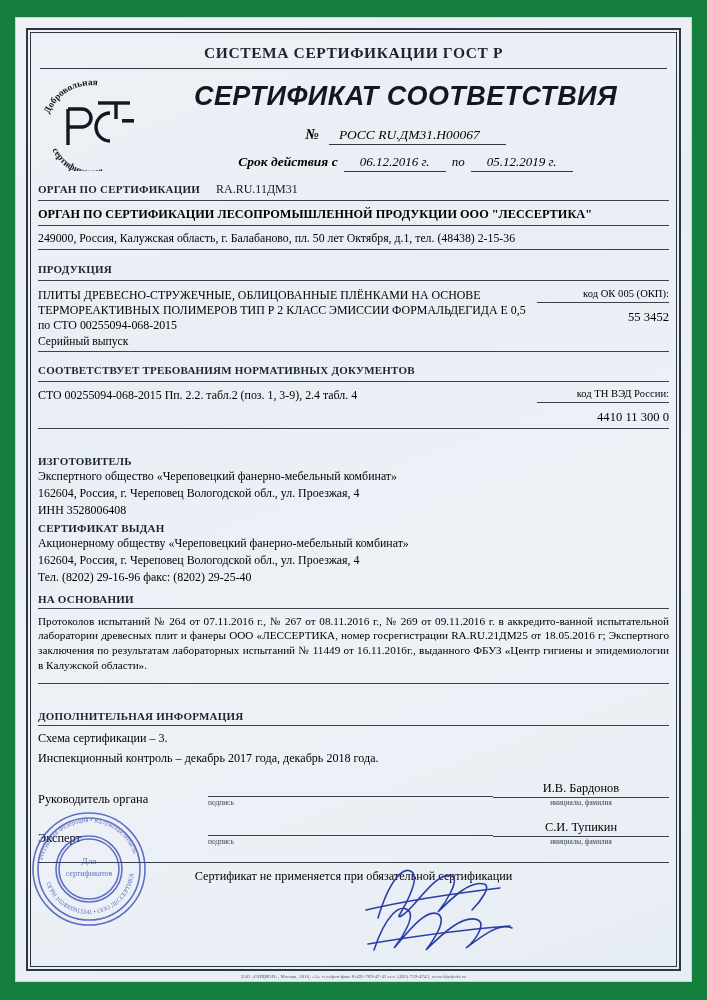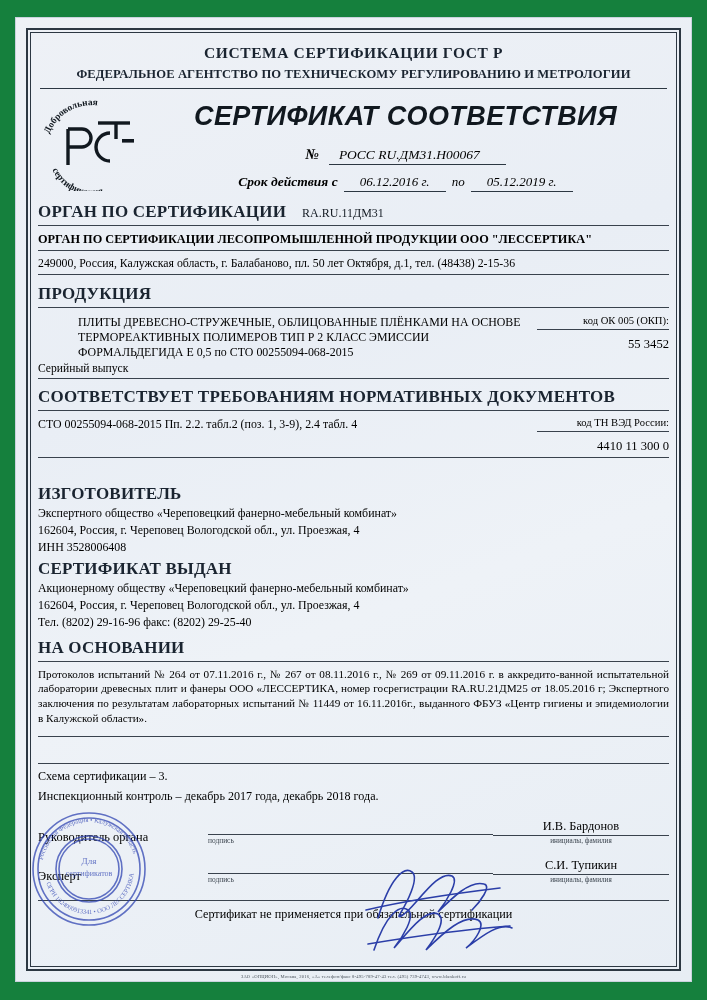--- a/index.html
+++ b/index.html
@@ -133,21 +133,21 @@
     font-size: 15px;
   }
   .blank-num .hash { font-weight: bold; }
   .blank-num .digits {
     font-family: "Liberation Mono", monospace;
     letter-spacing: 1.6px;
     font-size: 15.5px;
   }
   
   .sec-label {
-    font-size: 17px;
+    font-size: 11px;
     font-weight: bold;
     color: #1a2430;
     letter-spacing: 0.2px;
   }
   .line {
     border-bottom: 1px solid #39424d;
     margin: 3px 0 0 0;
   }
   .row-inline {
     display: flex;
@@ -157,21 +157,21 @@
   }
   .txt { font-size: 12px; color: #131a22; }
   .org-line { margin-top: 6px; font-size: 12.3px; font-weight: bold; }
   .addr-line { margin-top: 5px; font-size: 11.8px; }
   .prod-wrap { display: flex; margin-top: 7px; }
   .prod-left { flex: 1; padding-right: 8px; }
   .prod-right { width: 132px; min-width: 132px; }
   .code-box { text-align: right; }
   .code-title { font-size: 10.6px; }
   .code-val { font-size: 12.6px; margin-top: 7px; }
-  .prod-text { font-size: 11.9px; line-height: 1.25; margin-left: 40px; }
+  .prod-text { font-size: 11.9px; line-height: 1.25; }
   .serial { font-size: 11.6px; margin-top: 2px; }
   .conf-line { margin-top: 8px; }
   .docs-wrap { display: flex; margin-top: 6px; }
   .docs-left { flex: 1; font-size: 11.9px; padding-right: 8px; font-family: Liberation Serif, serif; }
   .docs-right { width: 132px; min-width: 132px; }
   .maker { margin-top: 26px; }
   .maker .sec-label { margin-bottom: 2px; }
   .maker p { margin: 2px 0; font-size: 11.9px; }
   .basis { margin-top: 8px; }
   .basis-text {
@@ -234,21 +234,20 @@
 <body>
 
 <div class="page">
   <div class="sheet">
     <div class="border-outer"></div>
     <div class="border-inner"></div>
 
     <div class="content">
 
       <div class="hdr1">СИСТЕМА СЕРТИФИКАЦИИ ГОСТ Р</div>
-      <div class="hdr2">ФЕДЕРАЛЬНОЕ АГЕНТСТВО ПО ТЕХНИЧЕСКОМУ РЕГУЛИРОВАНИЮ И МЕТРОЛОГИИ</div>
       <div class="rule"></div>
 
       <div class="title-row">
         <div class="emblem">
           <svg width="108" height="92" viewBox="0 0 108 92">
             <g fill="none" stroke="#1a2430" stroke-width="2.2">
               <path d="M54 10 A36 36 0 1 1 53.9 10" stroke="none"></path>
             </g>
 
             <g stroke="#11181f" stroke-width="3.4" fill="none">
@@ -351,20 +350,21 @@
       </div>
 
       <div class="basis">
         <div class="sec-label">НА ОСНОВАНИИ</div>
         <div class="line"></div>
         <div class="basis-text">Протоколов испытаний № 264 от 07.11.2016 г., № 267 от 08.11.2016 г.,  № 269 от 09.11.2016 г. в аккредито-ванной испытательной лаборатории древесных плит и фанеры ООО «ЛЕССЕРТИКА, номер госрегистрации RA.RU.21ДМ25 от 18.05.2016 г; Экспертного заключения  по результатам лабораторных испытаний № 11449 от 16.11.2016г., выданного ФБУЗ «Центр гигиены и эпидемиологии в Калужской области».</div>
       </div>
       <div class="line" style="margin-top:10px;"></div>
 
       <div class="addinfo">
+        <div class="sec-label">ДОПОЛНИТЕЛЬНАЯ ИНФОРМАЦИЯ</div>
         <div class="line"></div>
         <p>Схема сертификации – 3.</p>
         <p>Инспекционный контроль – декабрь 2017 года, декабрь 2018 года.</p>
       </div>
 
       <div class="sign-area">
         <div class="sign-row">
           <div class="sign-role">Руководитель органа</div>
           <div class="sign-mid">
             <div class="ul"></div>

